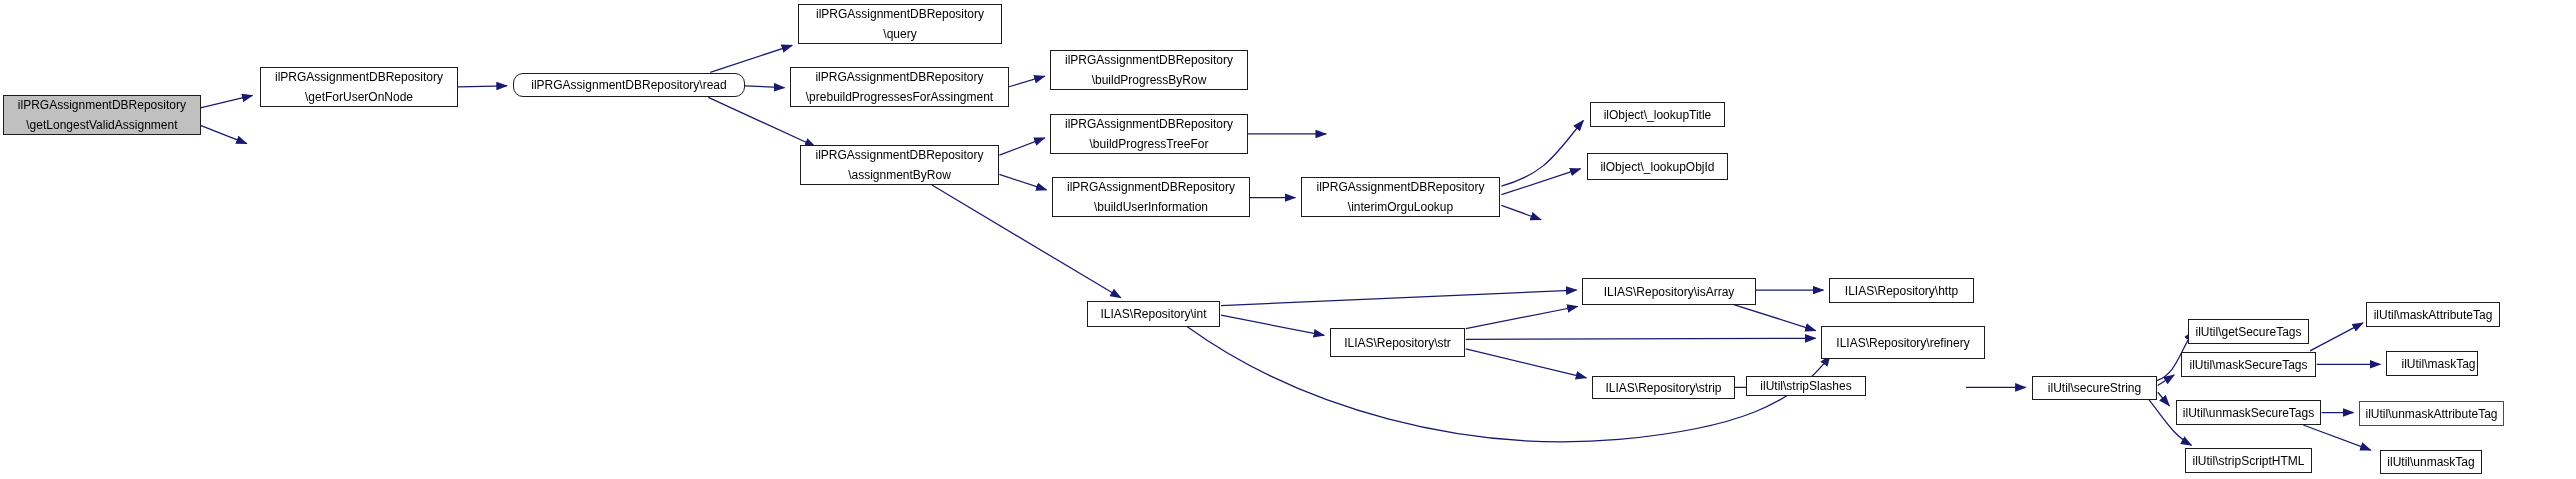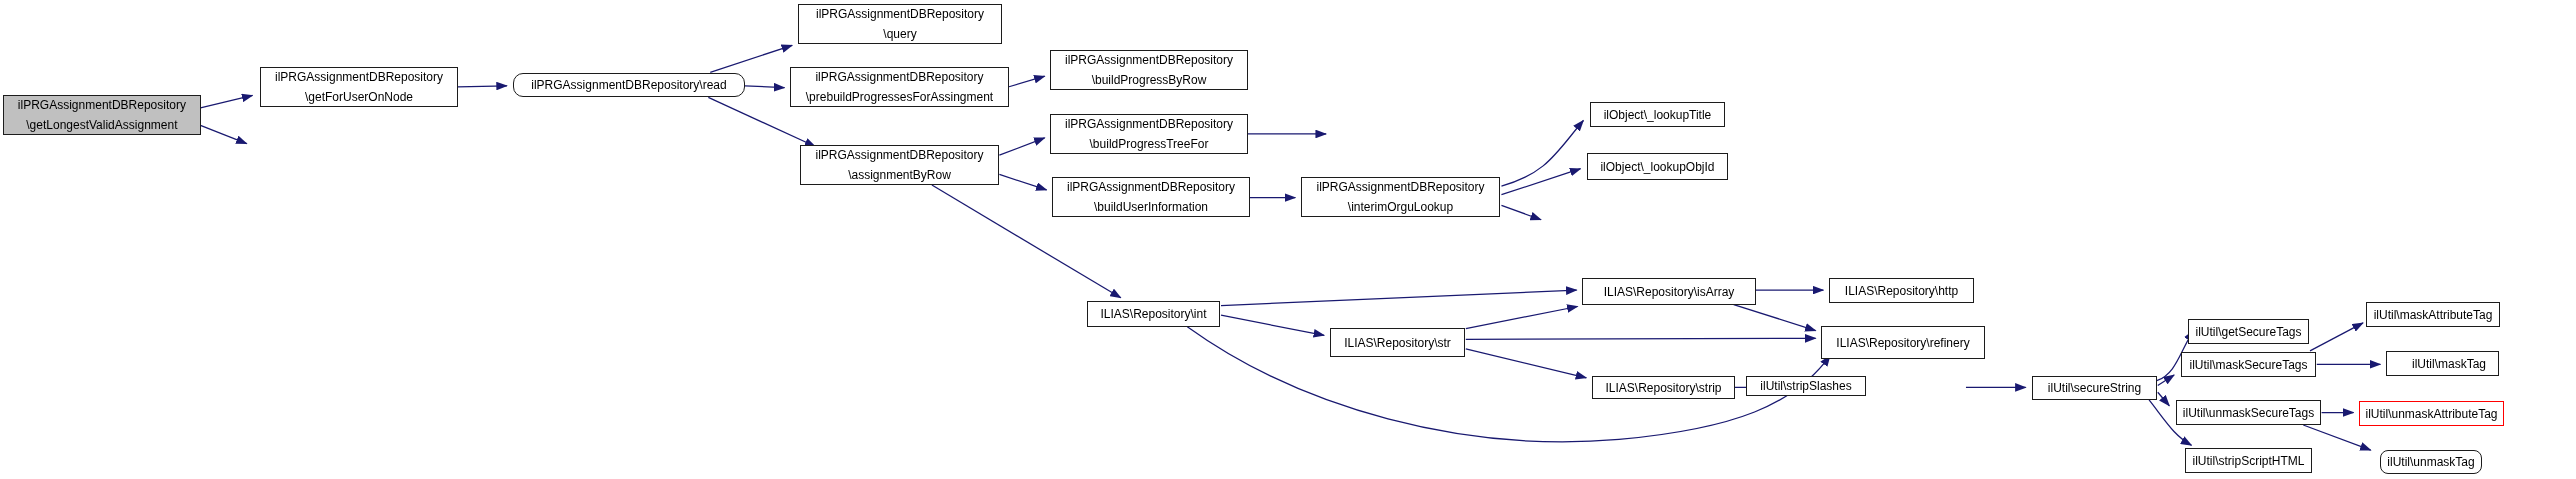--- a/index.html
+++ b/index.html
@@ -97,17 +97,17 @@
     <div class="node" style="left: 1829px; top: 278px; width: 145px; height: 25px;">ILIAS\Repository\http</div>
     <div class="node" style="left: 1821px; top: 326px; width: 164px; height: 33px;">ILIAS\Repository\refinery</div>
     <div class="node" style="left: 1592px; top: 376px; width: 143px; height: 23px;">ILIAS\Repository\strip</div>
     <div class="node" style="left: 1746px; top: 376px; width: 120px; height: 20px;">ilUtil\stripSlashes</div>
     <div class="node" style="left: 2032px; top: 376px; width: 125px; height: 24px;">ilUtil\secureString</div>
     <div class="node" style="left: 2188px; top: 303px; width: 121px; height: 25px; margin-top: 16px;">ilUtil\getSecureTags</div>
     <div class="node" style="left: 2181px; top: 352px; width: 135px; height: 25px;">ilUtil\maskSecureTags</div>
     <div class="node" style="left: 2176px; top: 400px; width: 145px; height: 25px;">ilUtil\unmaskSecureTags</div>
     <div class="node" style="left: 2185px; top: 448px; width: 127px; height: 25px;">ilUtil\stripScriptHTML</div>
     <div class="node" style="left: 2366px; top: 302px; width: 134px; height: 25px;">ilUtil\maskAttributeTag</div>
-    <div class="node" style="left: 2386px; top: 351px; width: 113px; height: 25px; padding-left: 13px;">ilUtil\maskTag</div>
+    <div class="node" style="left: 2386px; top: 351px; width: 92px; height: 25px; padding-left: 13px;">ilUtil\maskTag</div>
     <div class="node highlight" style="left: 2359px; top: 401px; width: 145px; height: 25px;">ilUtil\unmaskAttributeTag</div>
-    <div class="node" style="left: 2380px; top: 450px; width: 102px; height: 24px; border-radius: 8px;">ilUtil\unmaskTag</div>
+    <div class="node" style="left: 2380px; top: 450px; width: 102px; height: 24px;">ilUtil\unmaskTag</div>
   </div>
 
 
 </body></html>

